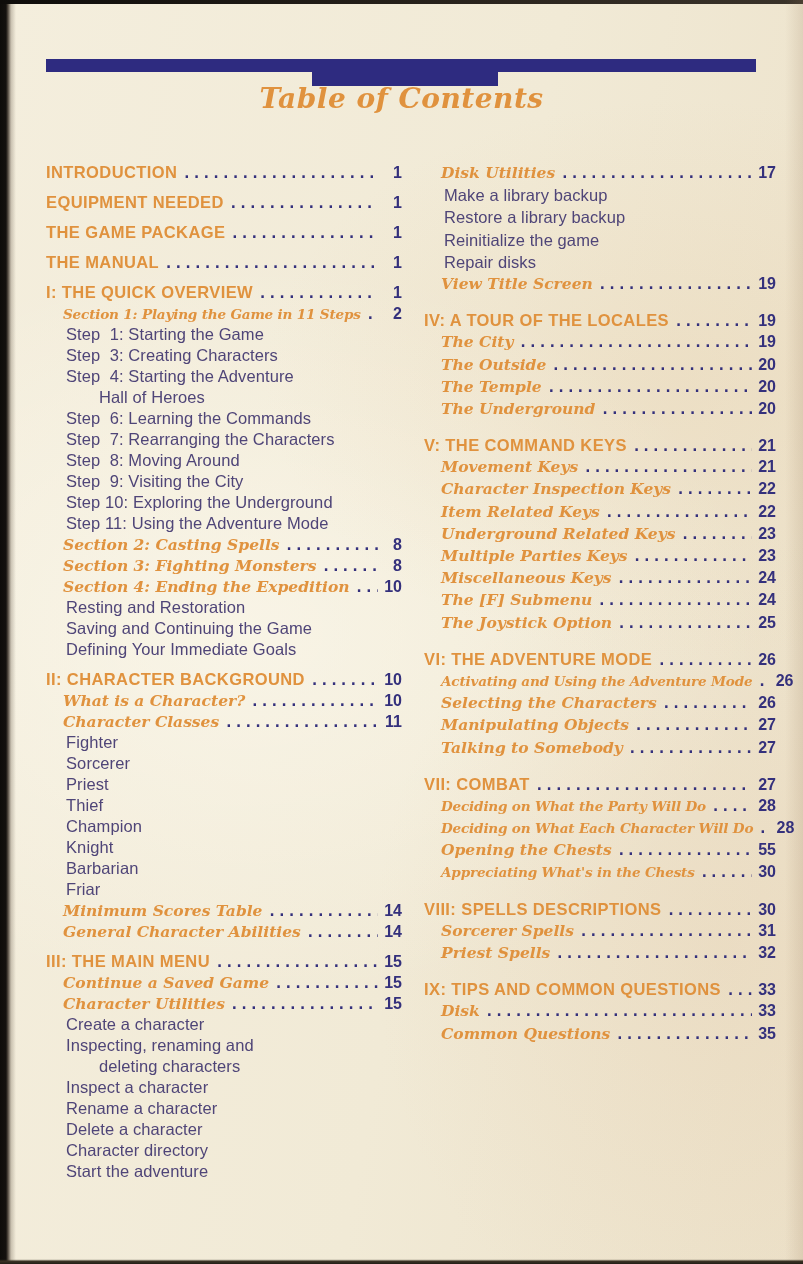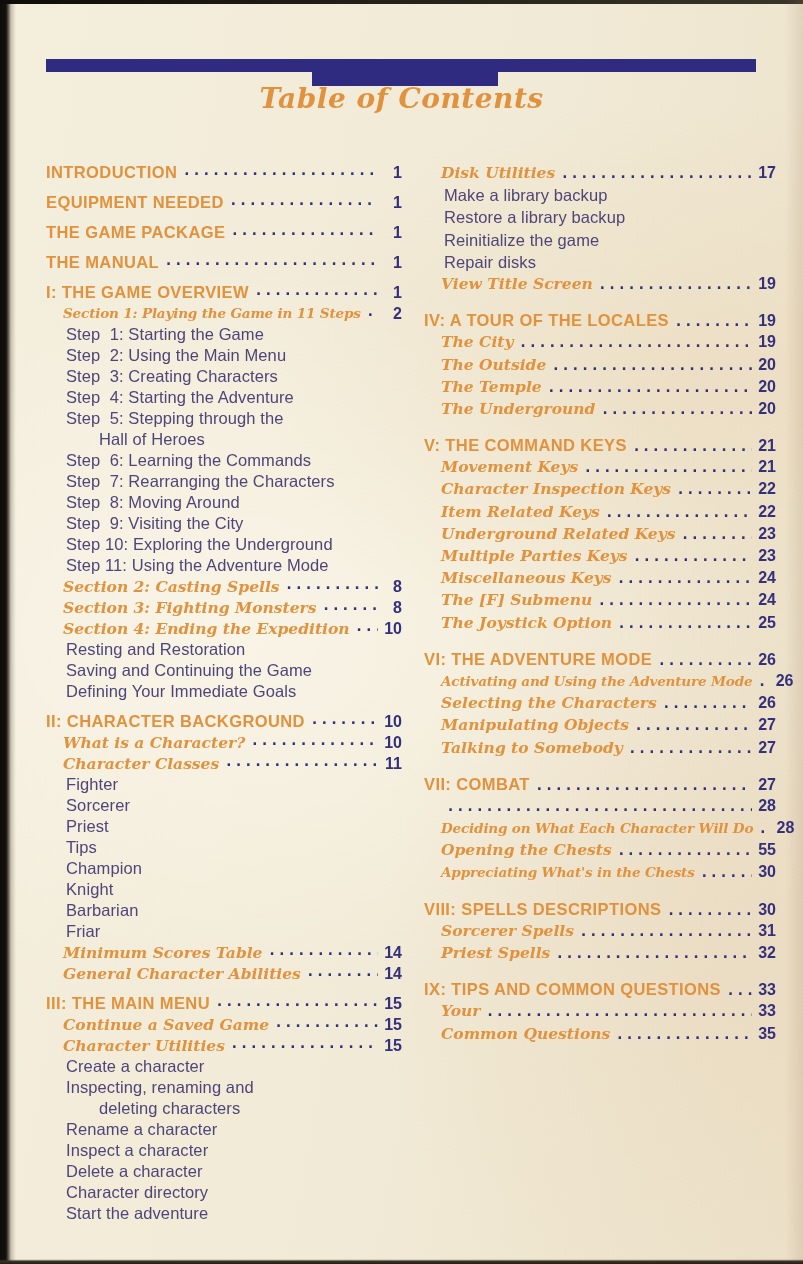--- a/index.html
+++ b/index.html
@@ -30,21 +30,21 @@
     position:absolute; left:0; top:82px; width:100%; text-align:center;
     font:bold italic 28px "DejaVu Serif", serif; color:#e0923e; letter-spacing:.5px;
   }
 
   
   .col { position:absolute; top:162px; }
   .col-left  { left:46px;  width:356px; }
   .col-right { left:424px; width:352px; }
 
   .row { display:flex; align-items:baseline; white-space:nowrap; }
-  .col-left  .row { height:21px;   line-height:21px;align-items:flex-end; }
+  .col-left  .row { height:21px;   line-height:21px; }
   .col-right .row { height:22.2px; line-height:22.2px; }
   .col-left  .t-h1 { margin-top:9px; }
   .col-right .t-h1 { margin-top:14px; }
   .col .row:first-child { margin-top:0; }
 
   .t-h2   { padding-left:17px; }
   .t-plain{ padding-left:20px; }
   .t-cont { padding-left:53px; }
 
   .label { white-space:pre; flex:0 0 auto; }
@@ -86,43 +86,37 @@
         <span class="label">THE GAME PACKAGE</span>
         <span class="dots">......................................................................</span>
         <span class="pagenum">1</span>
       </div>
       <div class="row t-h1">
         <span class="label">THE MANUAL</span>
         <span class="dots">......................................................................</span>
         <span class="pagenum">1</span>
       </div>
       <div class="row t-h1">
-        <span class="label">I: THE GAME OVERVIEW</span>
+        <span class="label">I: THE QUICK OVERVIEW</span>
         <span class="dots">......................................................................</span>
         <span class="pagenum">1</span>
       </div>
       <div class="row t-h2">
         <span class="label squeeze">Section 1: Playing the Game in 11 Steps</span>
         <span class="dots">......................................................................</span>
         <span class="pagenum">2</span>
       </div>
       <div class="row t-plain">
         <span class="label">Step  1: Starting the Game</span>
       </div>
       <div class="row t-plain">
-        <span class="label">Step  2: Using the Main Menu</span>
-      </div>
-      <div class="row t-plain">
         <span class="label">Step  3: Creating Characters</span>
       </div>
       <div class="row t-plain">
         <span class="label">Step  4: Starting the Adventure</span>
-      </div>
-      <div class="row t-plain">
-        <span class="label">Step  5: Stepping through the</span>
       </div>
       <div class="row t-cont">
         <span class="label">Hall of Heroes</span>
       </div>
       <div class="row t-plain">
         <span class="label">Step  6: Learning the Commands</span>
       </div>
       <div class="row t-plain">
         <span class="label">Step  7: Rearranging the Characters</span>
       </div>
@@ -180,21 +174,21 @@
       <div class="row t-plain">
         <span class="label">Fighter</span>
       </div>
       <div class="row t-plain">
         <span class="label">Sorcerer</span>
       </div>
       <div class="row t-plain">
         <span class="label">Priest</span>
       </div>
       <div class="row t-plain">
-        <span class="label">Tips</span>
+        <span class="label">Thief</span>
       </div>
       <div class="row t-plain">
         <span class="label">Champion</span>
       </div>
       <div class="row t-plain">
         <span class="label">Knight</span>
       </div>
       <div class="row t-plain">
         <span class="label">Barbarian</span>
       </div>
@@ -229,24 +223,24 @@
       <div class="row t-plain">
         <span class="label">Create a character</span>
       </div>
       <div class="row t-plain">
         <span class="label">Inspecting, renaming and</span>
       </div>
       <div class="row t-cont">
         <span class="label">deleting characters</span>
       </div>
       <div class="row t-plain">
+        <span class="label">Inspect a character</span>
+      </div>
+      <div class="row t-plain">
         <span class="label">Rename a character</span>
-      </div>
-      <div class="row t-plain">
-        <span class="label">Inspect a character</span>
       </div>
       <div class="row t-plain">
         <span class="label">Delete a character</span>
       </div>
       <div class="row t-plain">
         <span class="label">Character directory</span>
       </div>
       <div class="row t-plain">
         <span class="label">Start the adventure</span>
       </div>
@@ -368,20 +362,21 @@
         <span class="label">Talking to Somebody</span>
         <span class="dots">......................................................................</span>
         <span class="pagenum">27</span>
       </div>
       <div class="row t-h1">
         <span class="label">VII: COMBAT</span>
         <span class="dots">......................................................................</span>
         <span class="pagenum">27</span>
       </div>
       <div class="row t-h2">
+        <span class="label squeeze">Deciding on What the Party Will Do</span>
         <span class="dots">......................................................................</span>
         <span class="pagenum">28</span>
       </div>
       <div class="row t-h2">
         <span class="label squeeze">Deciding on What Each Character Will Do</span>
         <span class="dots">......................................................................</span>
         <span class="pagenum">28</span>
       </div>
       <div class="row t-h2">
         <span class="label">Opening the Chests</span>
@@ -407,21 +402,21 @@
         <span class="label">Priest Spells</span>
         <span class="dots">......................................................................</span>
         <span class="pagenum">32</span>
       </div>
       <div class="row t-h1">
         <span class="label">IX: TIPS AND COMMON QUESTIONS</span>
         <span class="dots">......................................................................</span>
         <span class="pagenum">33</span>
       </div>
       <div class="row t-h2">
-        <span class="label">Your</span>
+        <span class="label">Disk</span>
         <span class="dots">......................................................................</span>
         <span class="pagenum">33</span>
       </div>
       <div class="row t-h2">
         <span class="label">Common Questions</span>
         <span class="dots">......................................................................</span>
         <span class="pagenum">35</span>
       </div>
     </div>
 

